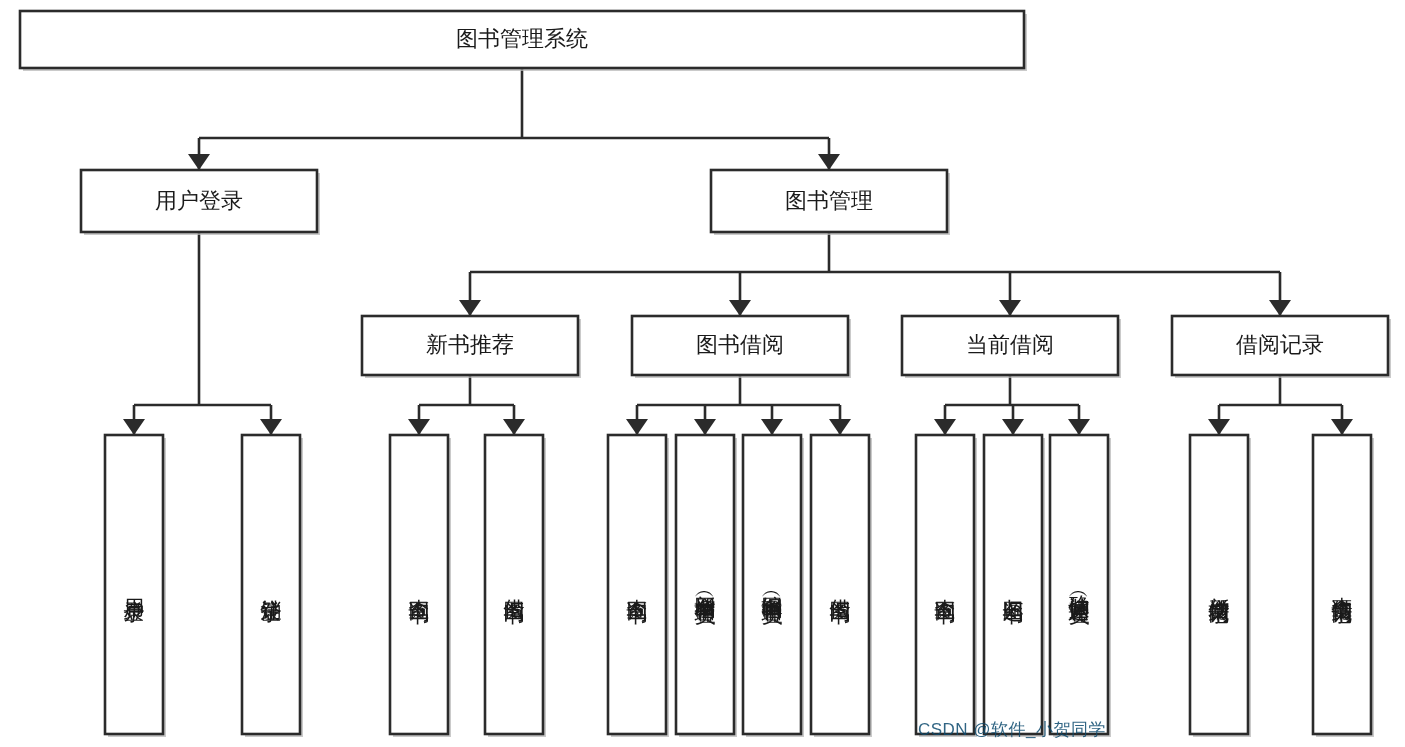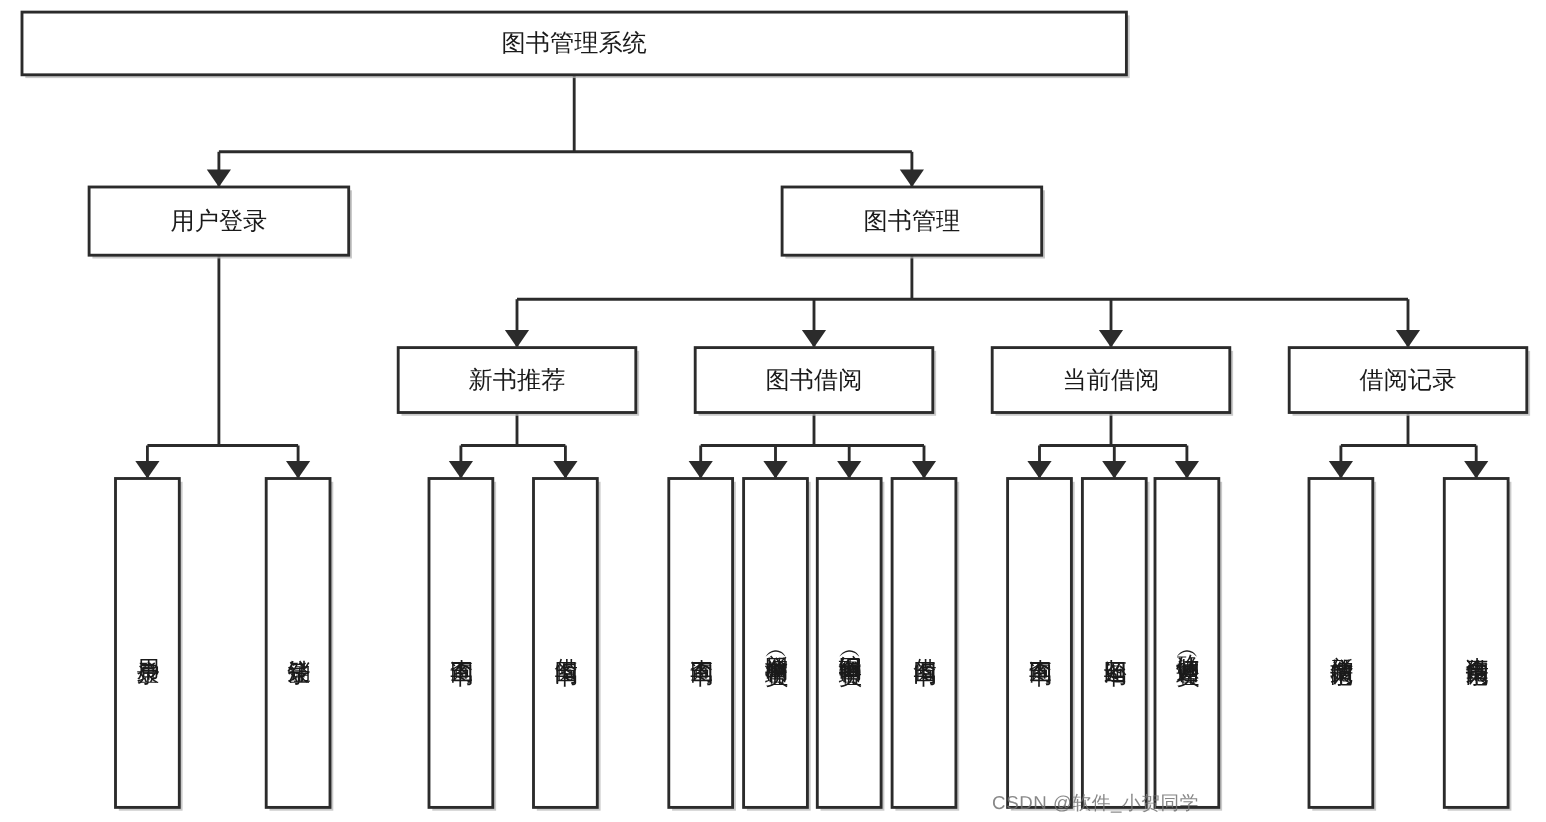--- a/index.html
+++ b/index.html
@@ -66,25 +66,25 @@
     font-family: "Liberation Sans", "DejaVu Sans", sans-serif;
     font-size: 21px;
     line-height: 1.04;
     letter-spacing: 1.5px;
     color: #1a1a1a;
     white-space: nowrap;
     text-align: center;
   }
   .watermark {
     position: absolute;
-    right: 28px;
+    right: 12px;
     bottom: 6px;
     font-family: "Liberation Sans", "DejaVu Sans", sans-serif;
     font-size: 17px;
-    color: #737373;
+    color: #0c4a6e;
     opacity: 0.85;
     white-space: nowrap;
     letter-spacing: 0.5px;
   }
 </style>
 </head>
 <body>
 
 <div id="diagram-root">
   <svg class="flow" viewBox="0 0 1405 747">

